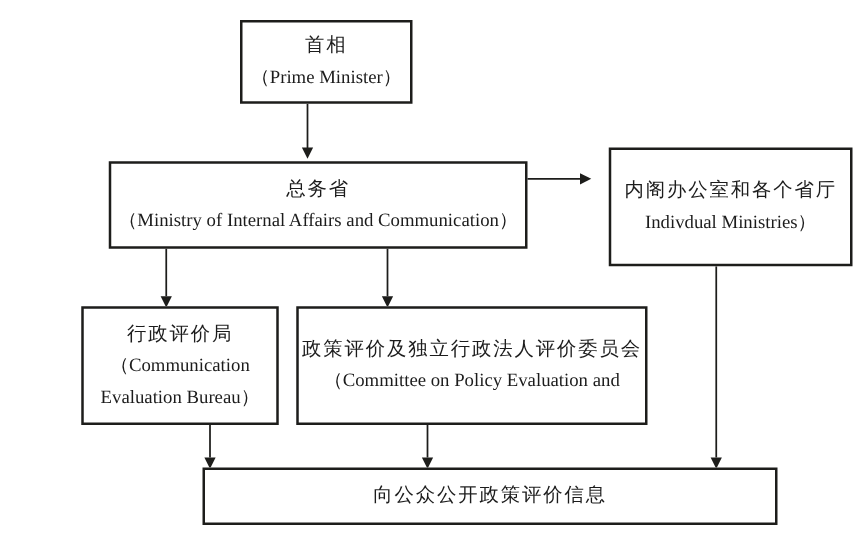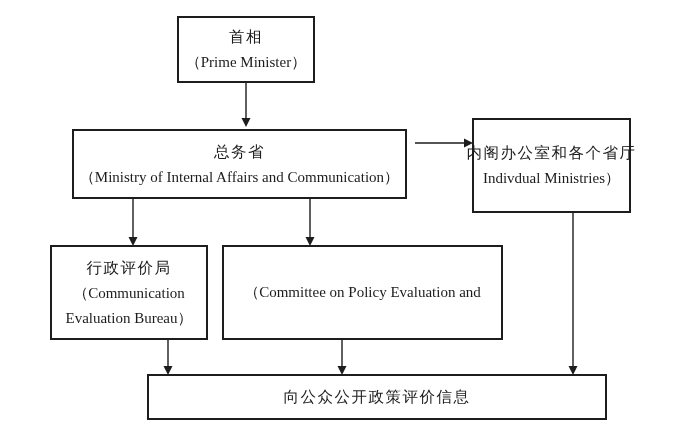--- a/index.html
+++ b/index.html
@@ -25,26 +25,27 @@
     box-sizing: border-box;
     border: 2px solid #1d1d1b;
     background: #ffffff;
     display: flex;
     flex-direction: column;
     align-items: center;
     justify-content: center;
     text-align: center;
     z-index: 1;
     padding: 2px 4px;
+    margin-left: 15px;
   }
   .zh { font-size: 15.5px; line-height: 26px; letter-spacing: 1.5px; white-space: nowrap; }
   .en { font-size: 15px; line-height: 25px; white-space: nowrap; }
   #node-pm  { left: 177px; top: 16px;  width: 138px; height: 67px; }
   #node-mic { left: 72px;  top: 129px; width: 335px; height: 70px; }
-  #node-cab { left: 472px; top: 118px; width: 159px; height: 95px; }
+  #node-cab { left: 472px; top: 118px; width: 195px; height: 95px; }
   #node-aeb { left: 50px;  top: 245px; width: 158px; height: 95px; }
   #node-com { left: 222px; top: 245px; width: 281px; height: 95px; }
   #node-pub { left: 147px; top: 374px; width: 460px; height: 46px; }
 </style>
 </head>
 <body>
 
 <div class="canvas">
 
   <svg class="connectors" viewBox="0 0 688 437">
@@ -100,20 +101,21 @@
     <div class="en">Indivdual Ministries）</div>
   </div>
 
   <div class="node" id="node-aeb">
     <div class="zh">行政评价局</div>
     <div class="en">（Communication</div>
     <div class="en">Evaluation Bureau）</div>
   </div>
 
   <div class="node" id="node-com">
+    <div class="zh">政策评价及独立行政法人评价委员会</div>
     <div class="en">（Committee on Policy Evaluation and</div>
   </div>
 
   <div class="node" id="node-pub">
     <div class="zh">向公众公开政策评价信息</div>
   </div>
 
 </div>
 
 </body></html>

